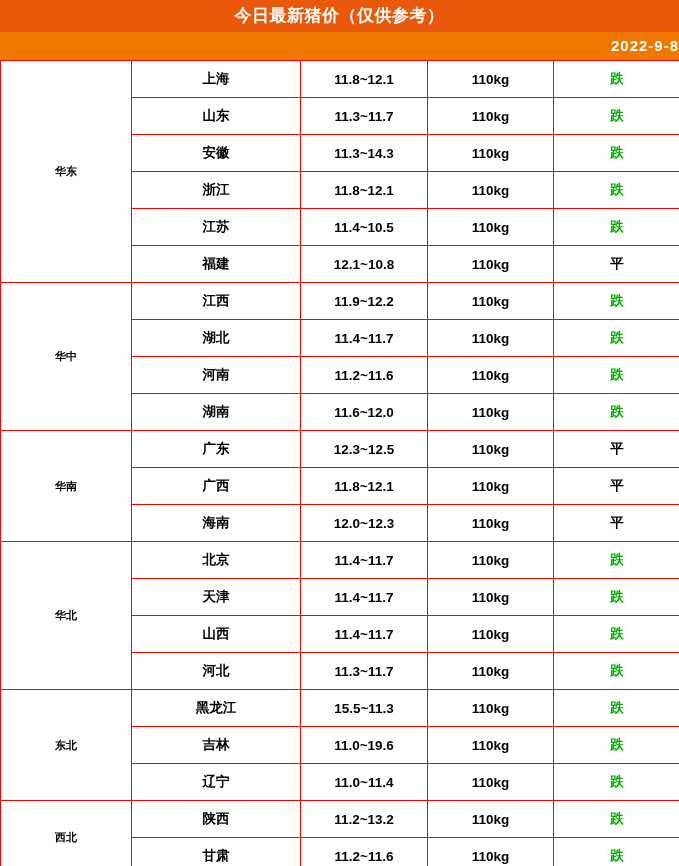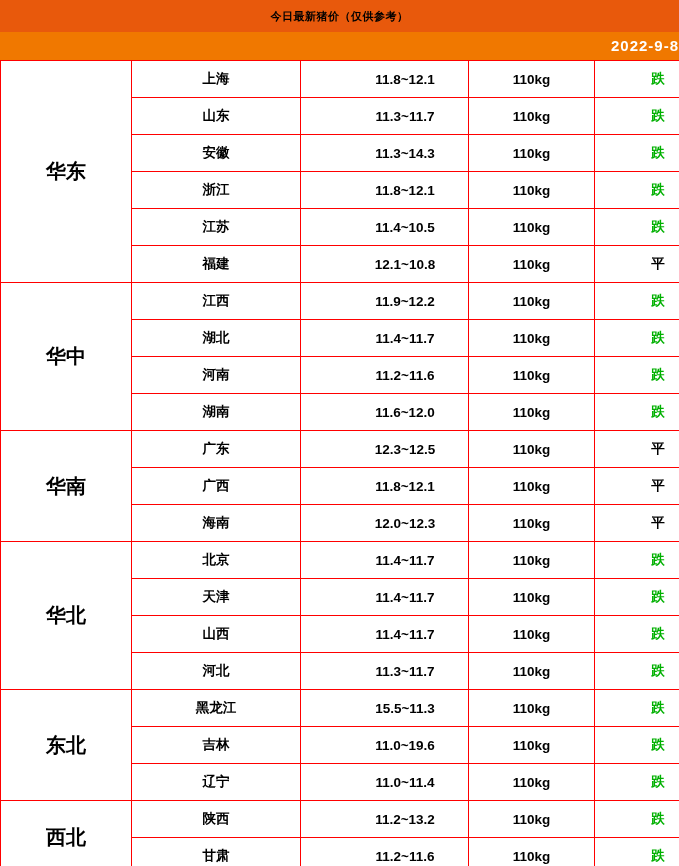--- a/index.html
+++ b/index.html
@@ -15,22 +15,22 @@
   .sheet {
     width: 679px;
     height: 866px;
     box-sizing: border-box;
     display: flex;
     flex-direction: column;
     background: #ffffff;
   }
   .title-bar {
     background: #e8590c;
-    color: #000000;
-    font-size: 11px;
+    color: #ffffff;
+    font-size: 17px;
     font-weight: bold;
     text-align: center;
     line-height: 32px;
     height: 32px;
     letter-spacing: 0.5px;
   }
   .date-bar {
     background: #f07800;
     color: #ffffff;
     font-size: 15px;
@@ -49,28 +49,27 @@
     border: 1px solid #ff0000;
     text-align: center;
     font-size: 13.5px;
     font-weight: bold;
     color: #000000;
     height: 36px;
     padding: 0;
   }
   td.region {
     width: 130px;
-    font-size: 20px;
+    font-size: 11px;
   }
   td.province {
     width: 168px;
   }
   td.price {
     width: 126px;
-    padding-left: 41px;
   }
   td.weight {
     width: 125px;
   }
   td.trend {
     width: 126px;
   }
   .down {
     color: #00b000;
   }

